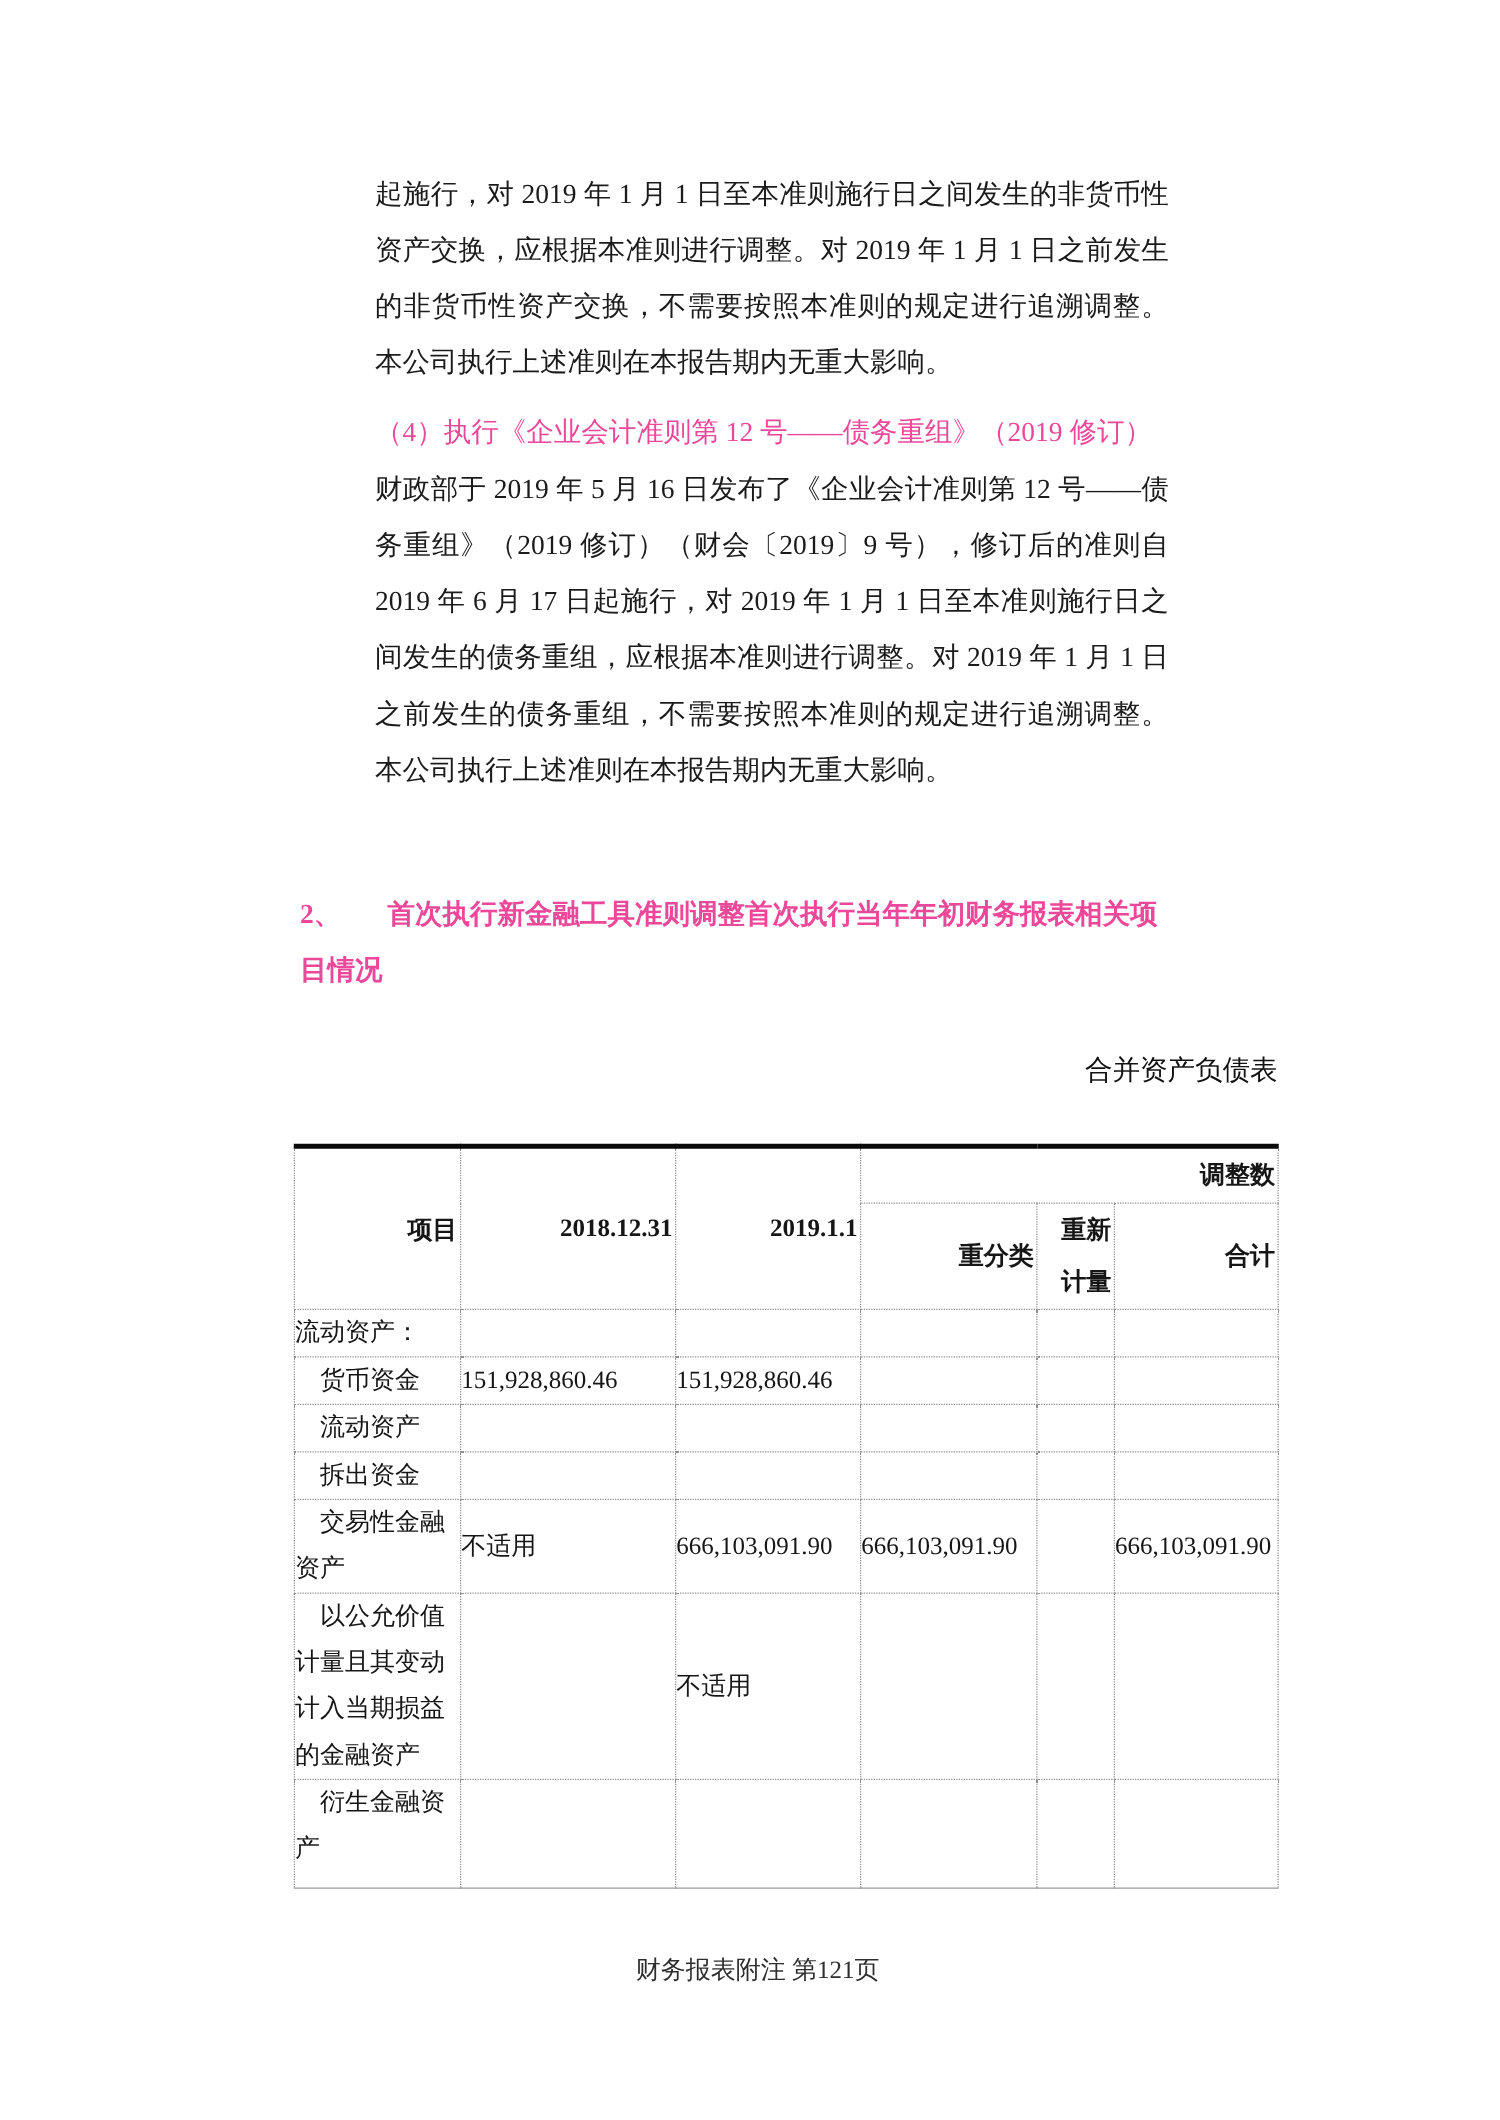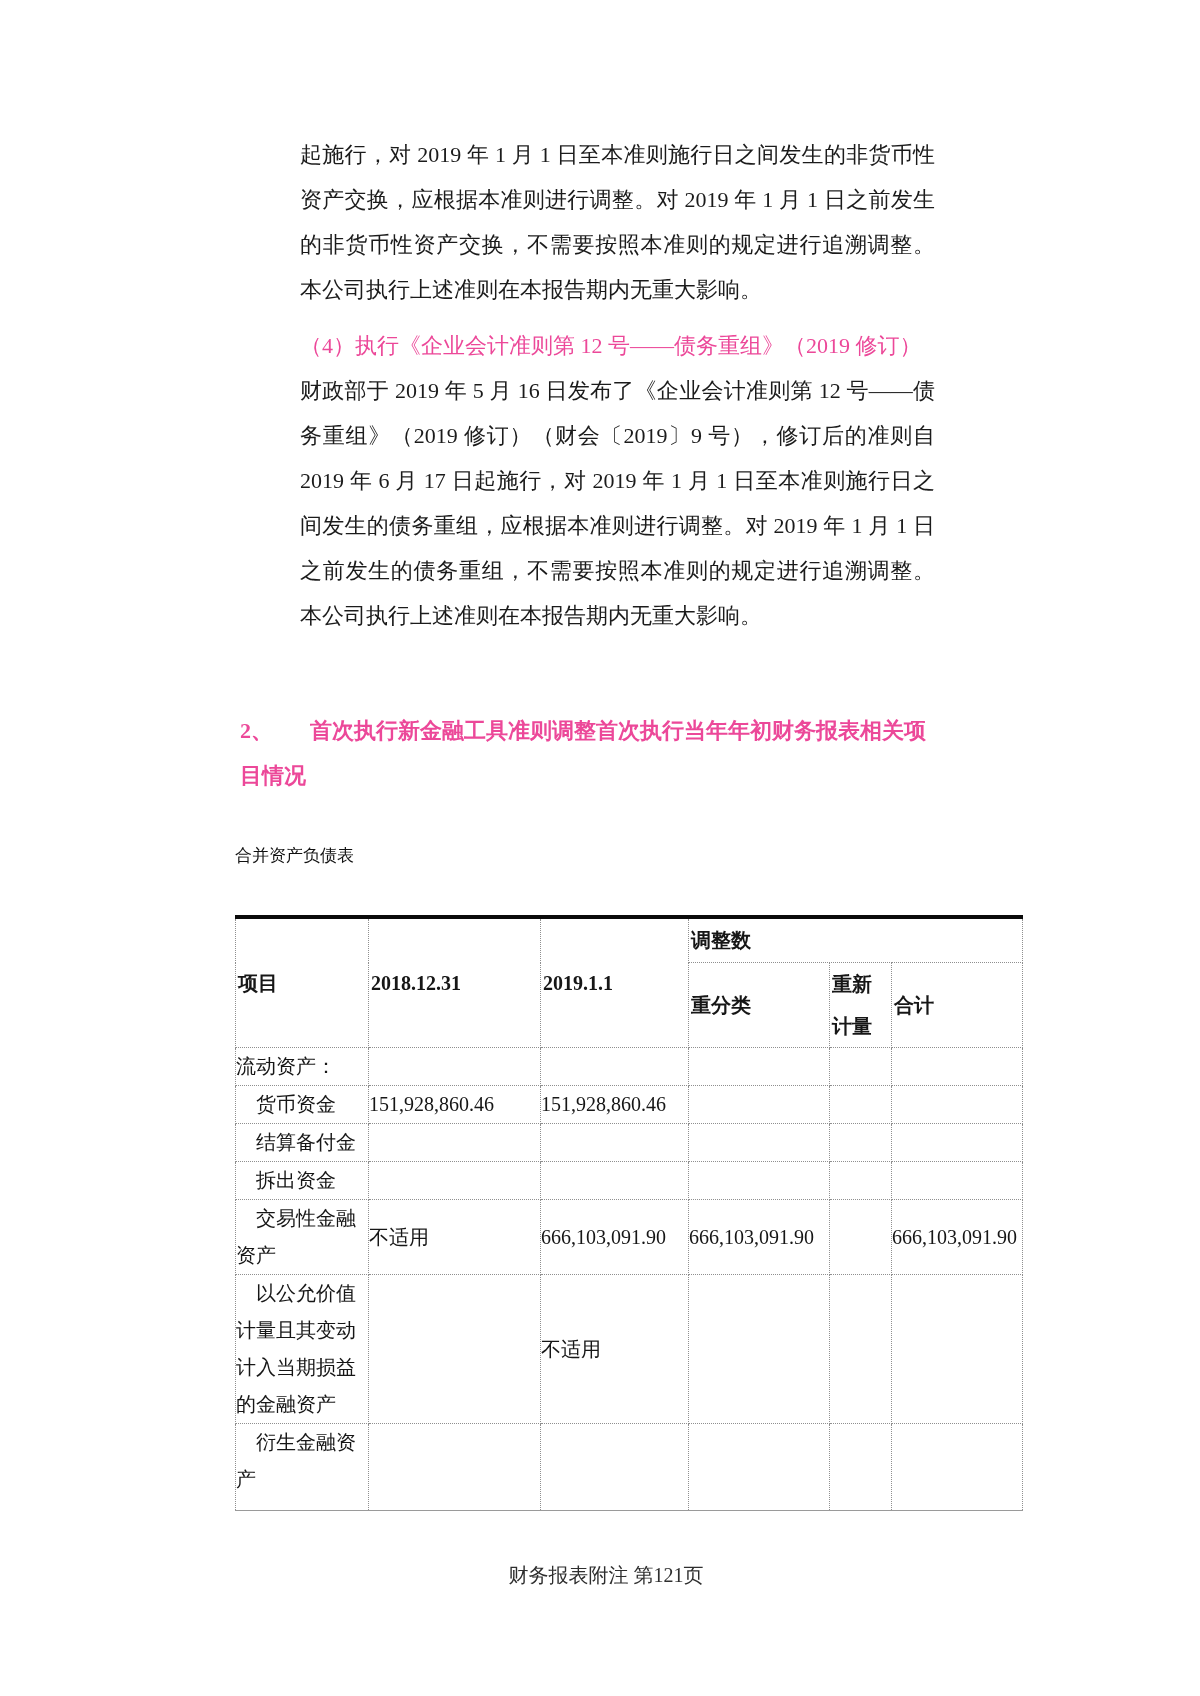--- a/index.html
+++ b/index.html
@@ -34,23 +34,23 @@
     margin-top:70px;
     font-size:22px;
     line-height:45px;
     font-weight:bold;
     color:#ec4899;
   }
   .section-heading .num{display:inline-block;width:70px;}
   .table-area{margin-left:-5px;width:787px;}
   .table-title{
     margin-top:35px;
-    font-size:17px;
+    font-size:22px;
     line-height:45px;
-    text-align:left;
+    text-align:right;
     color:#111;
   }
   table.fs{
     margin-top:37px;
     width:787px;
     table-layout:fixed;
     border-collapse:collapse;
     border-top:4px solid #0a0a0a;
     border-left:1px dotted #8f8f8f;
     border-right:1px dotted #8f8f8f;
@@ -58,21 +58,21 @@
     font-size:20px;
   }
   table.fs td{
     border:1px dotted #8f8f8f;
     vertical-align:middle;
     padding:0;
     color:#161616;
     word-break:break-all;
   }
   tr.h1 td, tr.h2 td{
-    text-align:left;
+    text-align:right;
     font-weight:bold;
     padding:0 2px;
   }
   tr.h1 td.group{height:43px;line-height:43px;}
   tr.h2 td{height:84px;line-height:42px;}
   td.c-label{
     text-align:left;
     padding:2px 4px 2px 26px;
     line-height:37px;
   }
@@ -142,21 +142,21 @@
       </tr>
       <tr>
         <td class="c-label ind">货币资金</td>
         <td class="c-num">151,928,860.46</td>
         <td class="c-num">151,928,860.46</td>
         <td class="c-num"></td>
         <td class="c-num"></td>
         <td class="c-num"></td>
       </tr>
       <tr>
-        <td class="c-label ind">结算备付金</td>
+        <td class="c-label ind">流动资产</td>
         <td class="c-num"></td>
         <td class="c-num"></td>
         <td class="c-num"></td>
         <td class="c-num"></td>
         <td class="c-num"></td>
       </tr>
       <tr>
         <td class="c-label ind">拆出资金</td>
         <td class="c-num"></td>
         <td class="c-num"></td>

